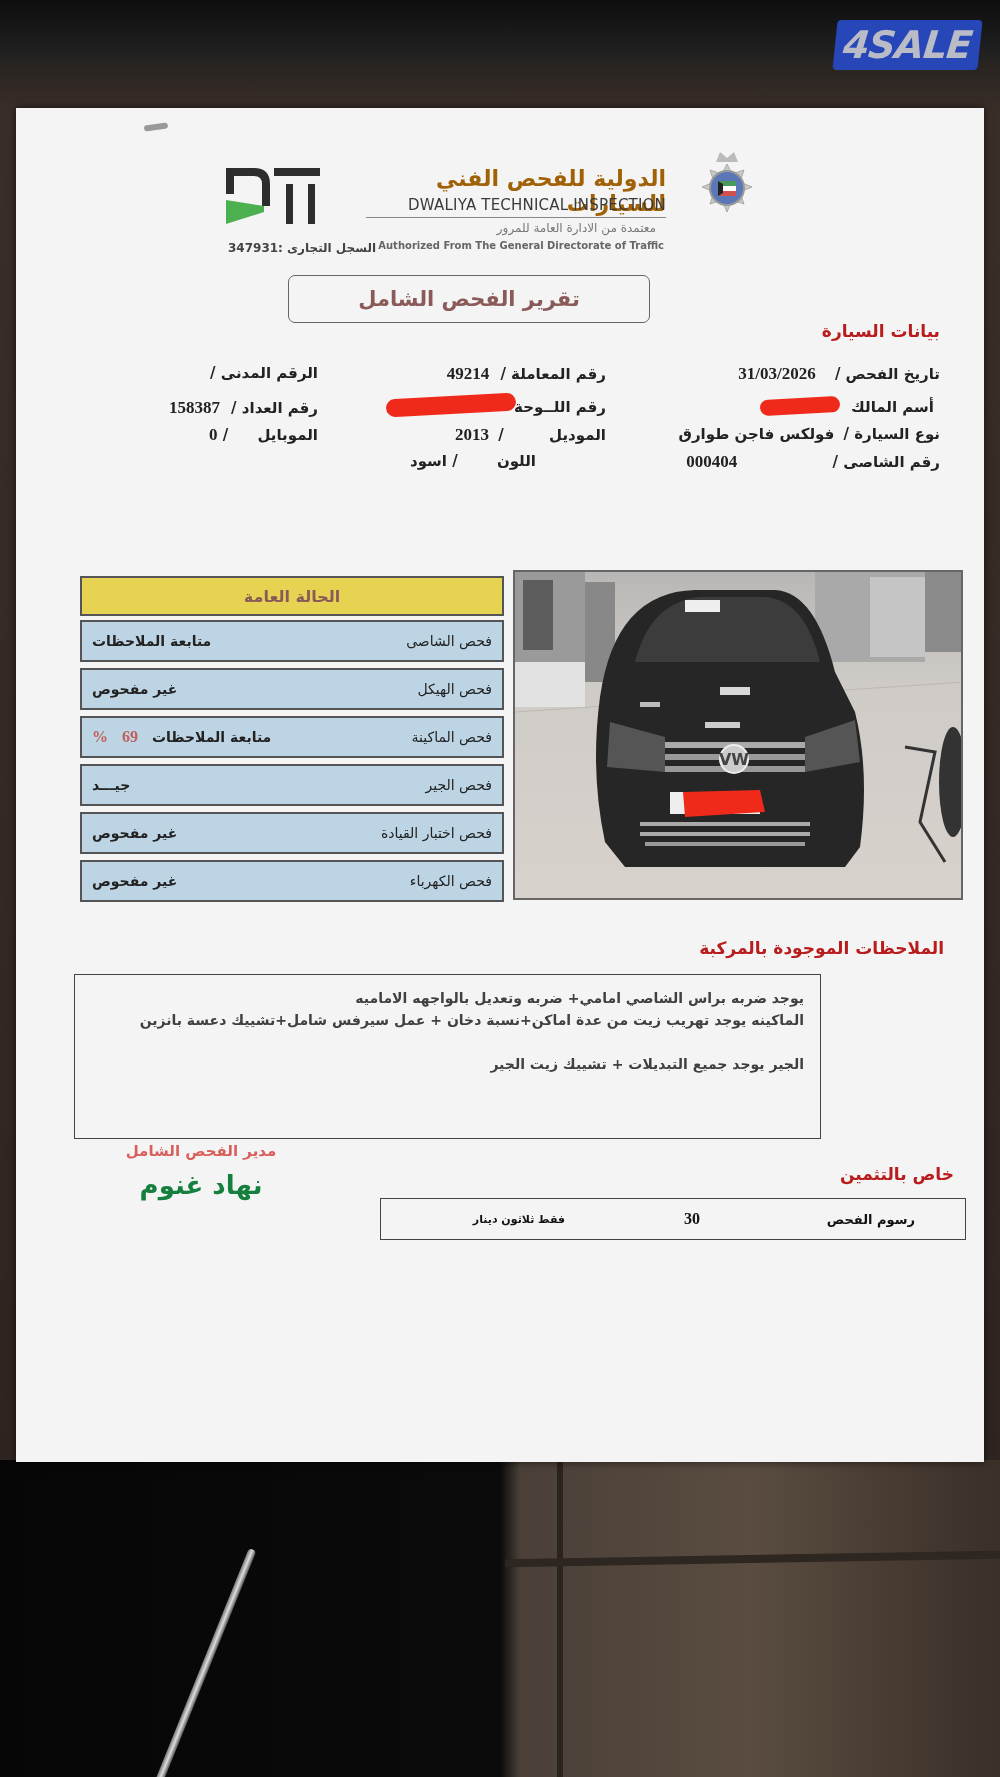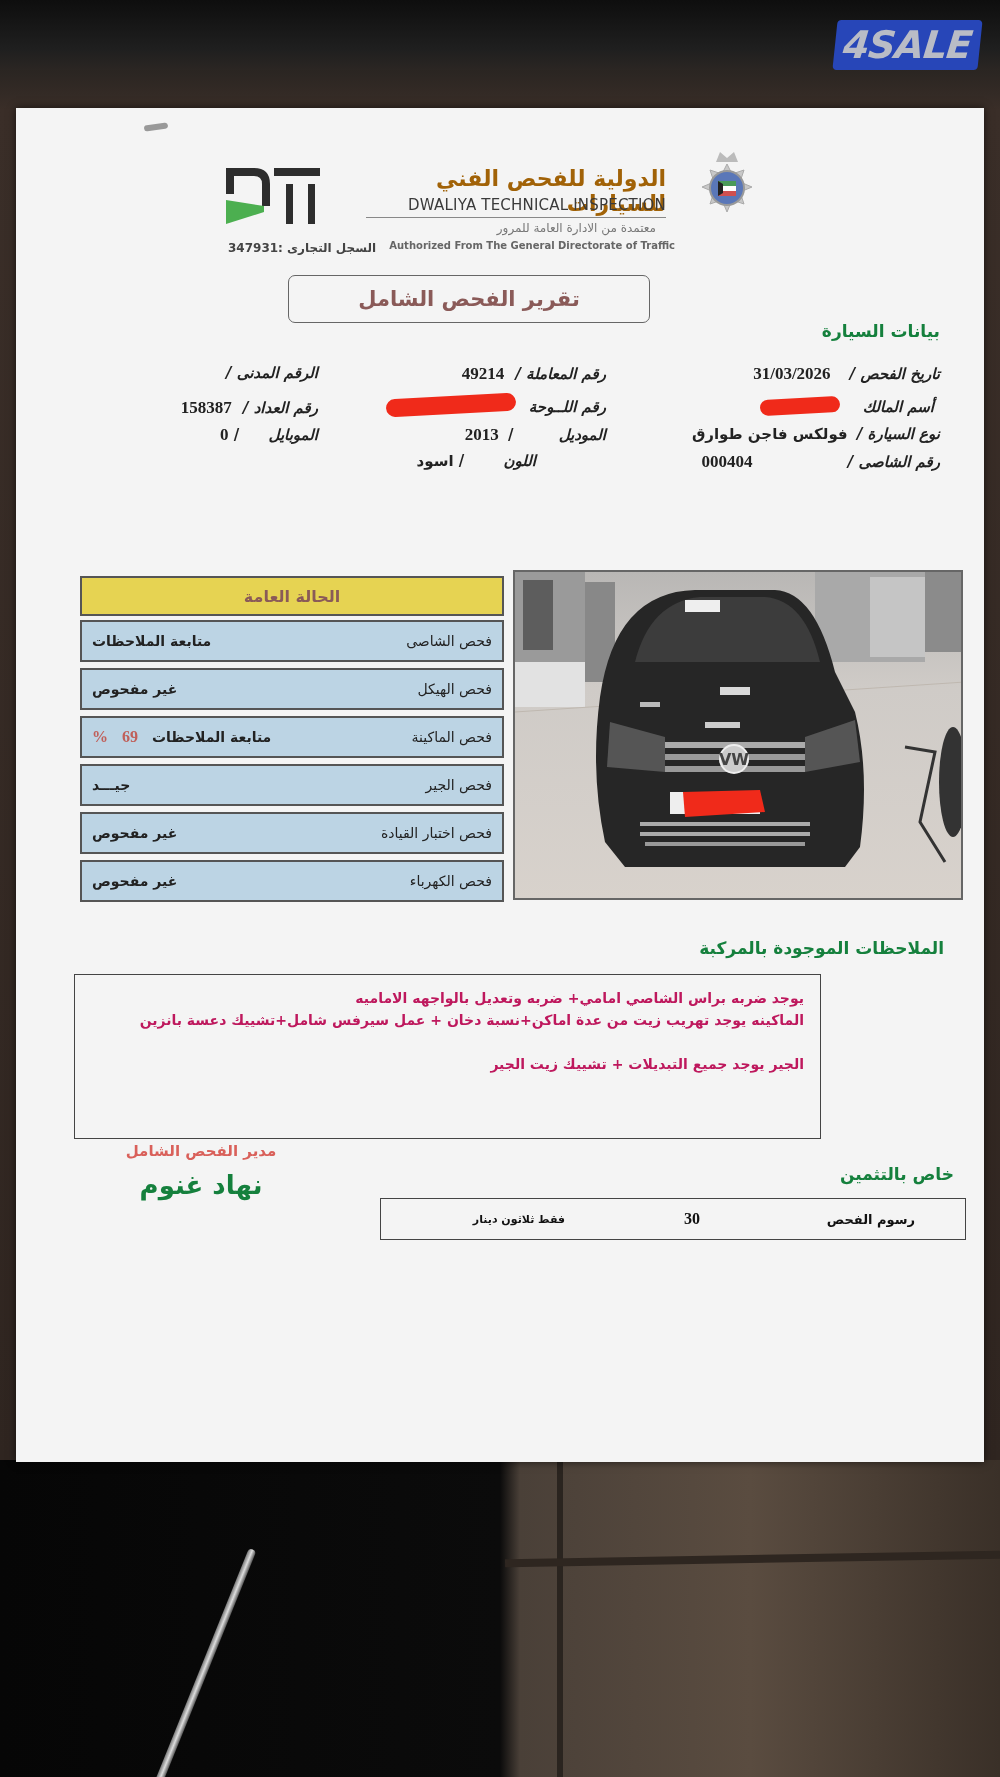--- a/index.html
+++ b/index.html
@@ -54,39 +54,39 @@
   .company-en {
     position: absolute; left: 350px; top: 88px; width: 300px; text-align: right;
     font-size: 15px; color: #3a3a3a; letter-spacing: 0.2px;
     border-bottom: 1px solid #888; padding-bottom: 3px;
   }
   .company-sub-ar {
     position: absolute; left: 350px; top: 113px; width: 290px; text-align: right;
     font-size: 12px; color: #777; direction: rtl; letter-spacing: 1px;
   }
   .company-sub-en {
-    position: absolute; left: 369px; top: 132px; width: 290px; text-align: right;
+    position: absolute; left: 358px; top: 132px; width: 290px; text-align: right;
     font-size: 10px; color: #666; font-weight: bold;
   }
   .police-badge { position: absolute; left: 672px; top: 40px; width: 78px; height: 86px; }
 
   
   .title-box {
     position: absolute; left: 272px; top: 167px; width: 362px; height: 48px;
     border: 1px solid #666; border-radius: 7px; background: #f4f4f4;
     display: flex; align-items: center; justify-content: center;
     font-size: 21px; color: #8a5a58; font-weight: bold; direction: rtl;
   }
   .section-h {
-    position: absolute; font-size: 17px; color: #15803d; font-weight: bold; direction: rtl; text-align: left;
+    position: absolute; font-size: 17px; color: #b91c1c; font-weight: bold; direction: rtl; text-align: left;
   }
 
   
   .vrow { position: absolute; font-size: 15px; color: #222; direction: rtl; white-space: nowrap; font-weight: bold; }
-  .vrow .lbl { font-weight: bold; color: #222; font-style: italic; }
+  .vrow .lbl { font-weight: bold; color: #222; }
   .val-num { font-family: "Liberation Serif", serif; font-weight: bold; font-size: 17px; }
   .redact {
     position: absolute; background: #f02a1a; border-radius: 10px;
   }
 
   
   .status-head {
     position: absolute; left: 64px; top: 468px; width: 424px; height: 40px;
     background: #e6d352; border: 2px solid #555;
     display: flex; align-items: center; justify-content: center;
@@ -105,21 +105,21 @@
   
   .car-photo {
     position: absolute; left: 497px; top: 462px; width: 450px; height: 330px;
     border: 2px solid #666; background: #c2410c; overflow: hidden;
   }
 
   
   .notes-box {
     position: absolute; left: 58px; top: 866px; width: 747px; height: 165px;
     border: 1px solid #444; padding: 12px 16px; direction: rtl; text-align: right;
-    font-size: 14px; color: #be185d; font-weight: bold; line-height: 22px;
+    font-size: 14px; color: #404040; font-weight: bold; line-height: 22px;
   }
   .notes-box p { margin: 0; }
   .notes-box .gap { height: 22px; }
 
   
   .fee-box {
     position: absolute; left: 364px; top: 1090px; width: 586px; height: 42px;
     border: 1px solid #444; display: flex; align-items: center; direction: rtl;
     font-size: 13px; color: #111;
   }

